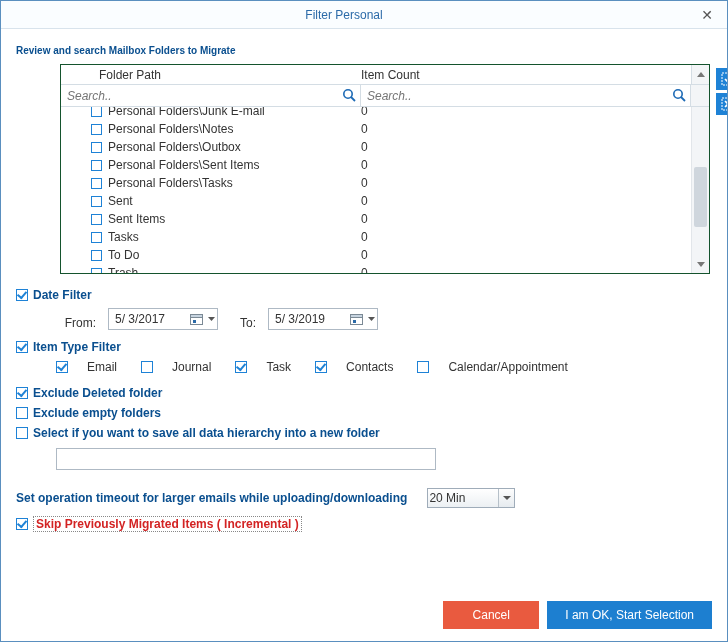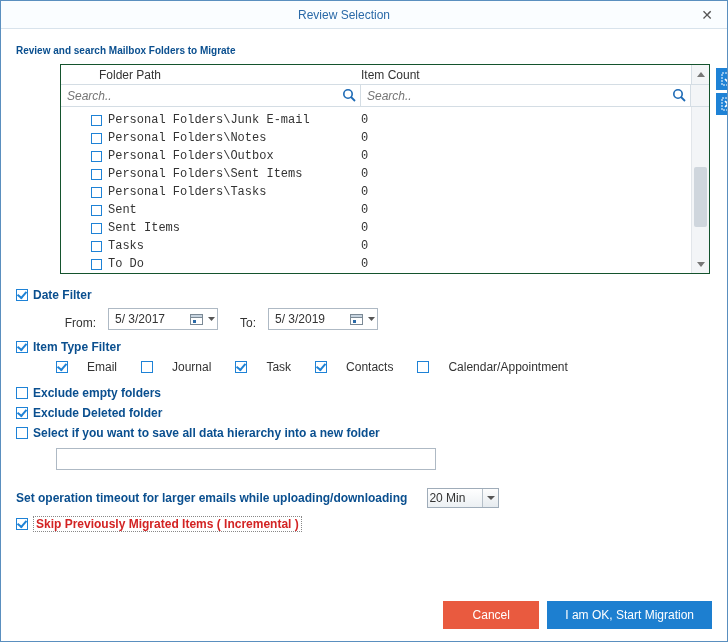--- a/index.html
+++ b/index.html
@@ -138,21 +138,21 @@
   .scroll-spacer { width: 18px; background:#f3f5f7; }
 
   
   .rows-viewport {
     height: 166px;
     overflow: hidden;
     position: relative;
   }
   .rows-inner {
     position: absolute;
-    top: 15px; left: 0; right: 18px; font-family: Liberation Mono, monospace;
+    top: 6px; left: 0; right: 18px;
   }
   .data-row {
     height: 18px;
     display: flex;
     align-items: center;
   }
   .data-row .cell1 {
     width: 300px;
     display: flex;
     align-items: center;
@@ -272,21 +272,21 @@
   
   .timeout-row {
     display: flex;
     align-items: center;
     gap: 20px;
     margin-top: 18px;
     margin-bottom: 8px;
   }
   .timeout-row .t-label { color: #0a4f8f; font-weight: bold; }
   .dropdown {
-    width: 72px;
+    width: 88px;
     height: 20px;
     border: 1px solid #9facb9;
     background: linear-gradient(#fff, #ecf0f3);
     display: flex;
     align-items: center;
     padding-left: 1px;
     position: relative;
     font-size: 12px;
   }
   .dropdown .dd-btn {
@@ -319,21 +319,21 @@
     cursor: pointer;
     min-width: 96px;
   }
   .btn.cancel { background: #e95a3f; }
   .btn.start  { background: #1d7fd0; min-width: 150px; }
 </style>
 </head>
 <body>
 
 <div class="titlebar">
-  <div class="title">Review Selection</div>
+  <div class="title">Filter Personal</div>
   <div class="close-btn">
     <span>✕</span>
   </div>
 </div>
 
 <div class="content">
 
   <div class="section-title">Review and search Mailbox Folders to Migrate</div>
 
   
@@ -533,26 +533,26 @@
         <label>Contacts</label>
       </div>
     <div class="sub-check">
         <span class="chkbox"></span>
         <label>Calendar/Appointment</label>
       </div>
   </div>
 
   
   <div class="opt-row bold-blue">
+    <span class="chkbox checked"></span>
+    <label>Exclude Deleted folder</label>
+  </div>
+  <div class="opt-row bold-blue">
     <span class="chkbox"></span>
     <label>Exclude empty folders</label>
-  </div>
-  <div class="opt-row bold-blue">
-    <span class="chkbox checked"></span>
-    <label>Exclude Deleted folder</label>
   </div>
   <div class="opt-row bold-blue">
     <span class="chkbox"></span>
     <label>Select if you want to save all data hierarchy into a new folder</label>
   </div>
   <input class="new-folder-input" type="text" style="">
 
   
   <div class="timeout-row">
     <span class="t-label">Set operation timeout for larger emails while uploading/downloading</span>
@@ -572,15 +572,15 @@
     <label class="redlabel">Skip Previously Migrated Items ( Incremental )</label>
   </div>
 
 </div>
 
 <div class="footer">
   <div class="btn cancel">
       <span>Cancel</span>
     </div>
   <div class="btn start">
-      <span>I am OK, Start Migration</span>
+      <span>I am OK, Start Selection</span>
     </div>
 </div>
 
 </body></html>

